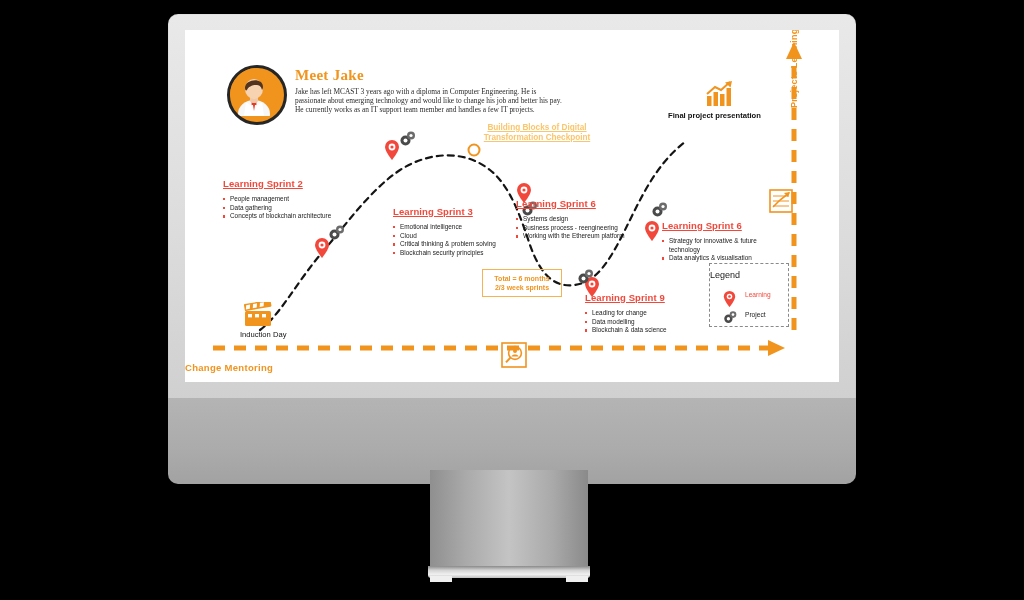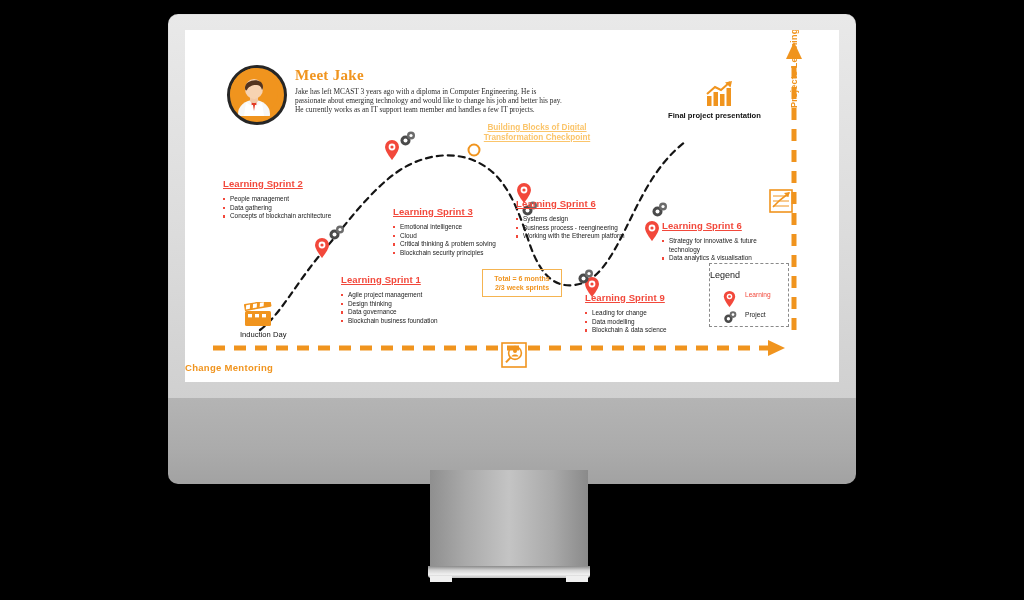--- a/index.html
+++ b/index.html
@@ -229,29 +229,20 @@
         </div>
         <div class="abs" style="left:466px;top:171px">
           <svg width="18" height="18" viewBox="0 0 18 18">
             <circle cx="6.5" cy="10.5" r="5" fill="#4a4a4a"></circle>
               <circle cx="6.5" cy="10.5" r="2" fill="#fff"></circle>
             <circle cx="12" cy="5.5" r="4" fill="#6b6b6b"></circle>
               <circle cx="12" cy="5.5" r="1.6" fill="#fff"></circle>
           </svg>
         </div>
 
-        <div class="abs" style="left:156px;top:244px">
-          <div class="sprint-title">Learning Sprint 1</div>
-          <ul class="sprint-list">
-            <li>Agile project management</li>
-            <li>Design thinking</li>
-            <li>Data governance</li>
-            <li>Blockchain business foundation</li>
-          </ul>
-        </div>
 
         <div class="abs" style="left:38px;top:148px">
           <div class="sprint-title">Learning Sprint 2</div>
           <ul class="sprint-list">
             <li>People management</li>
             <li>Data gathering</li>
             <li>Concepts of blockchain architecture</li>
           </ul>
         </div>
 

